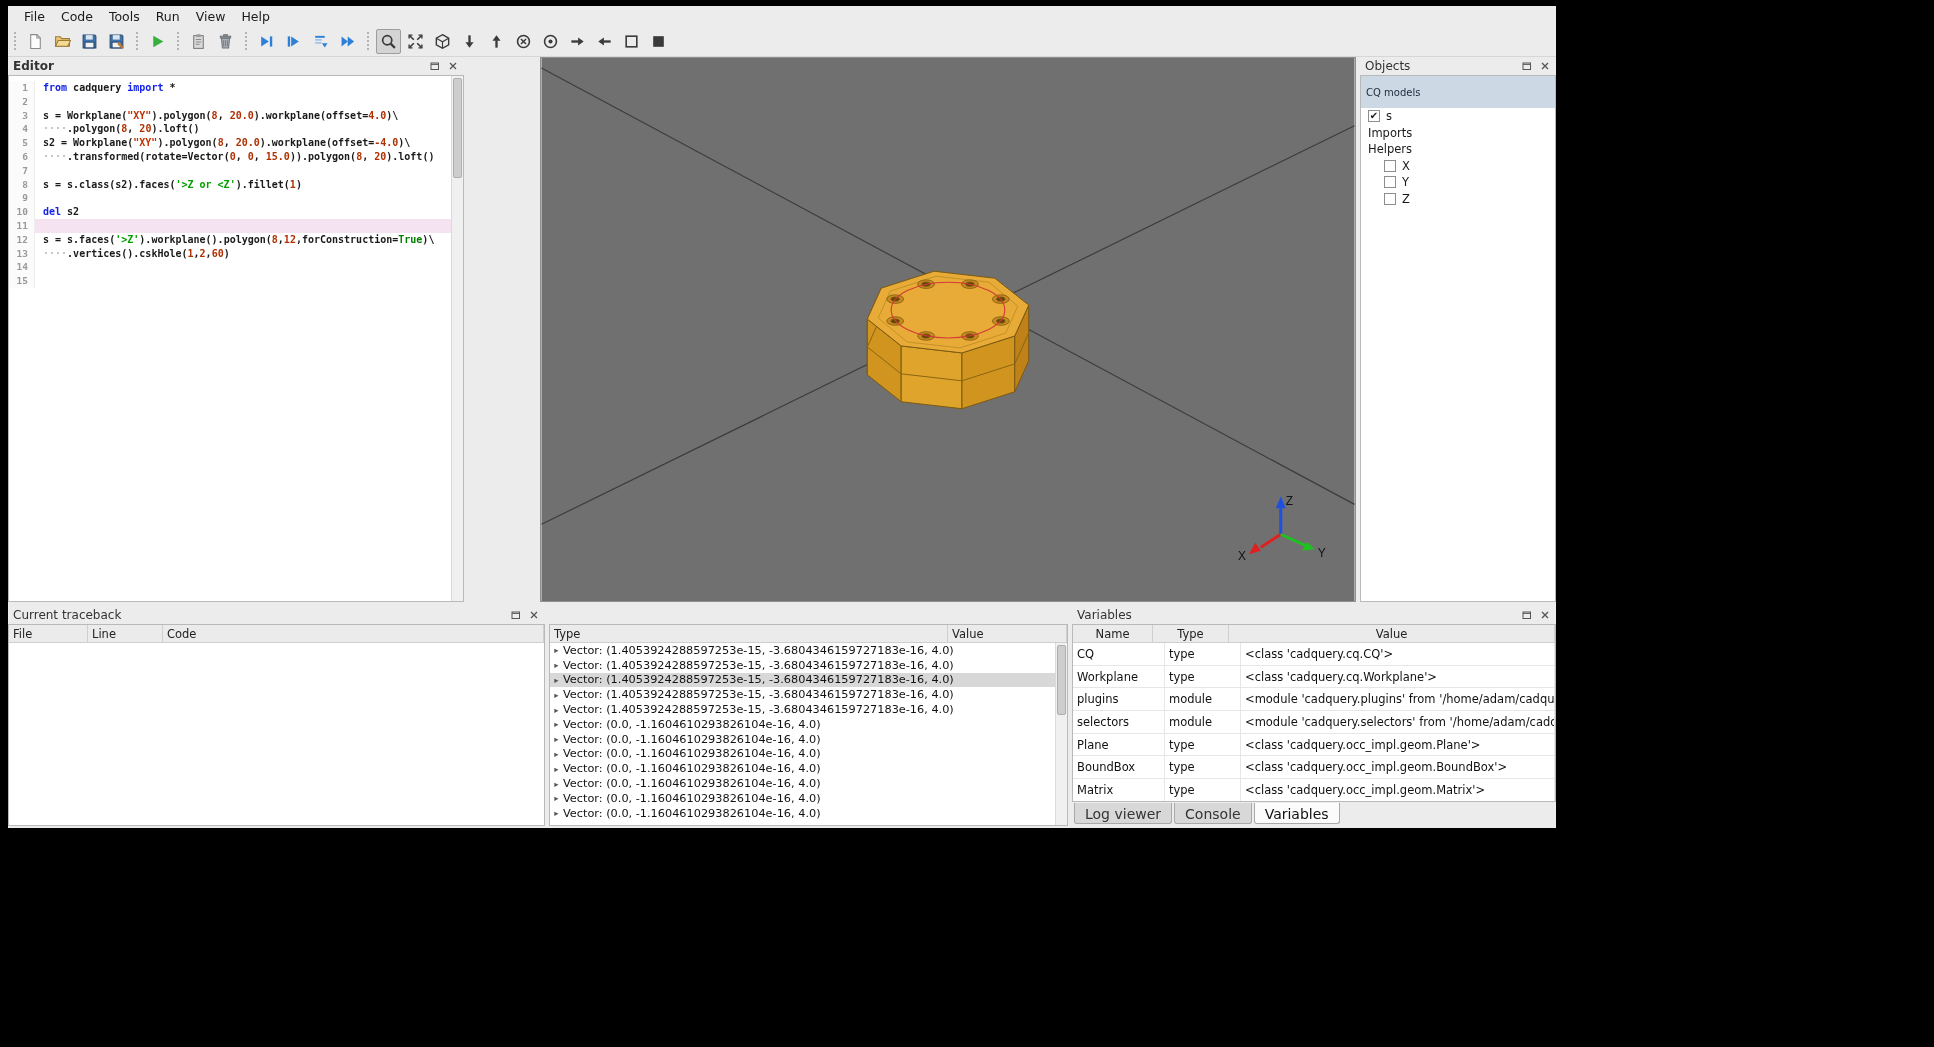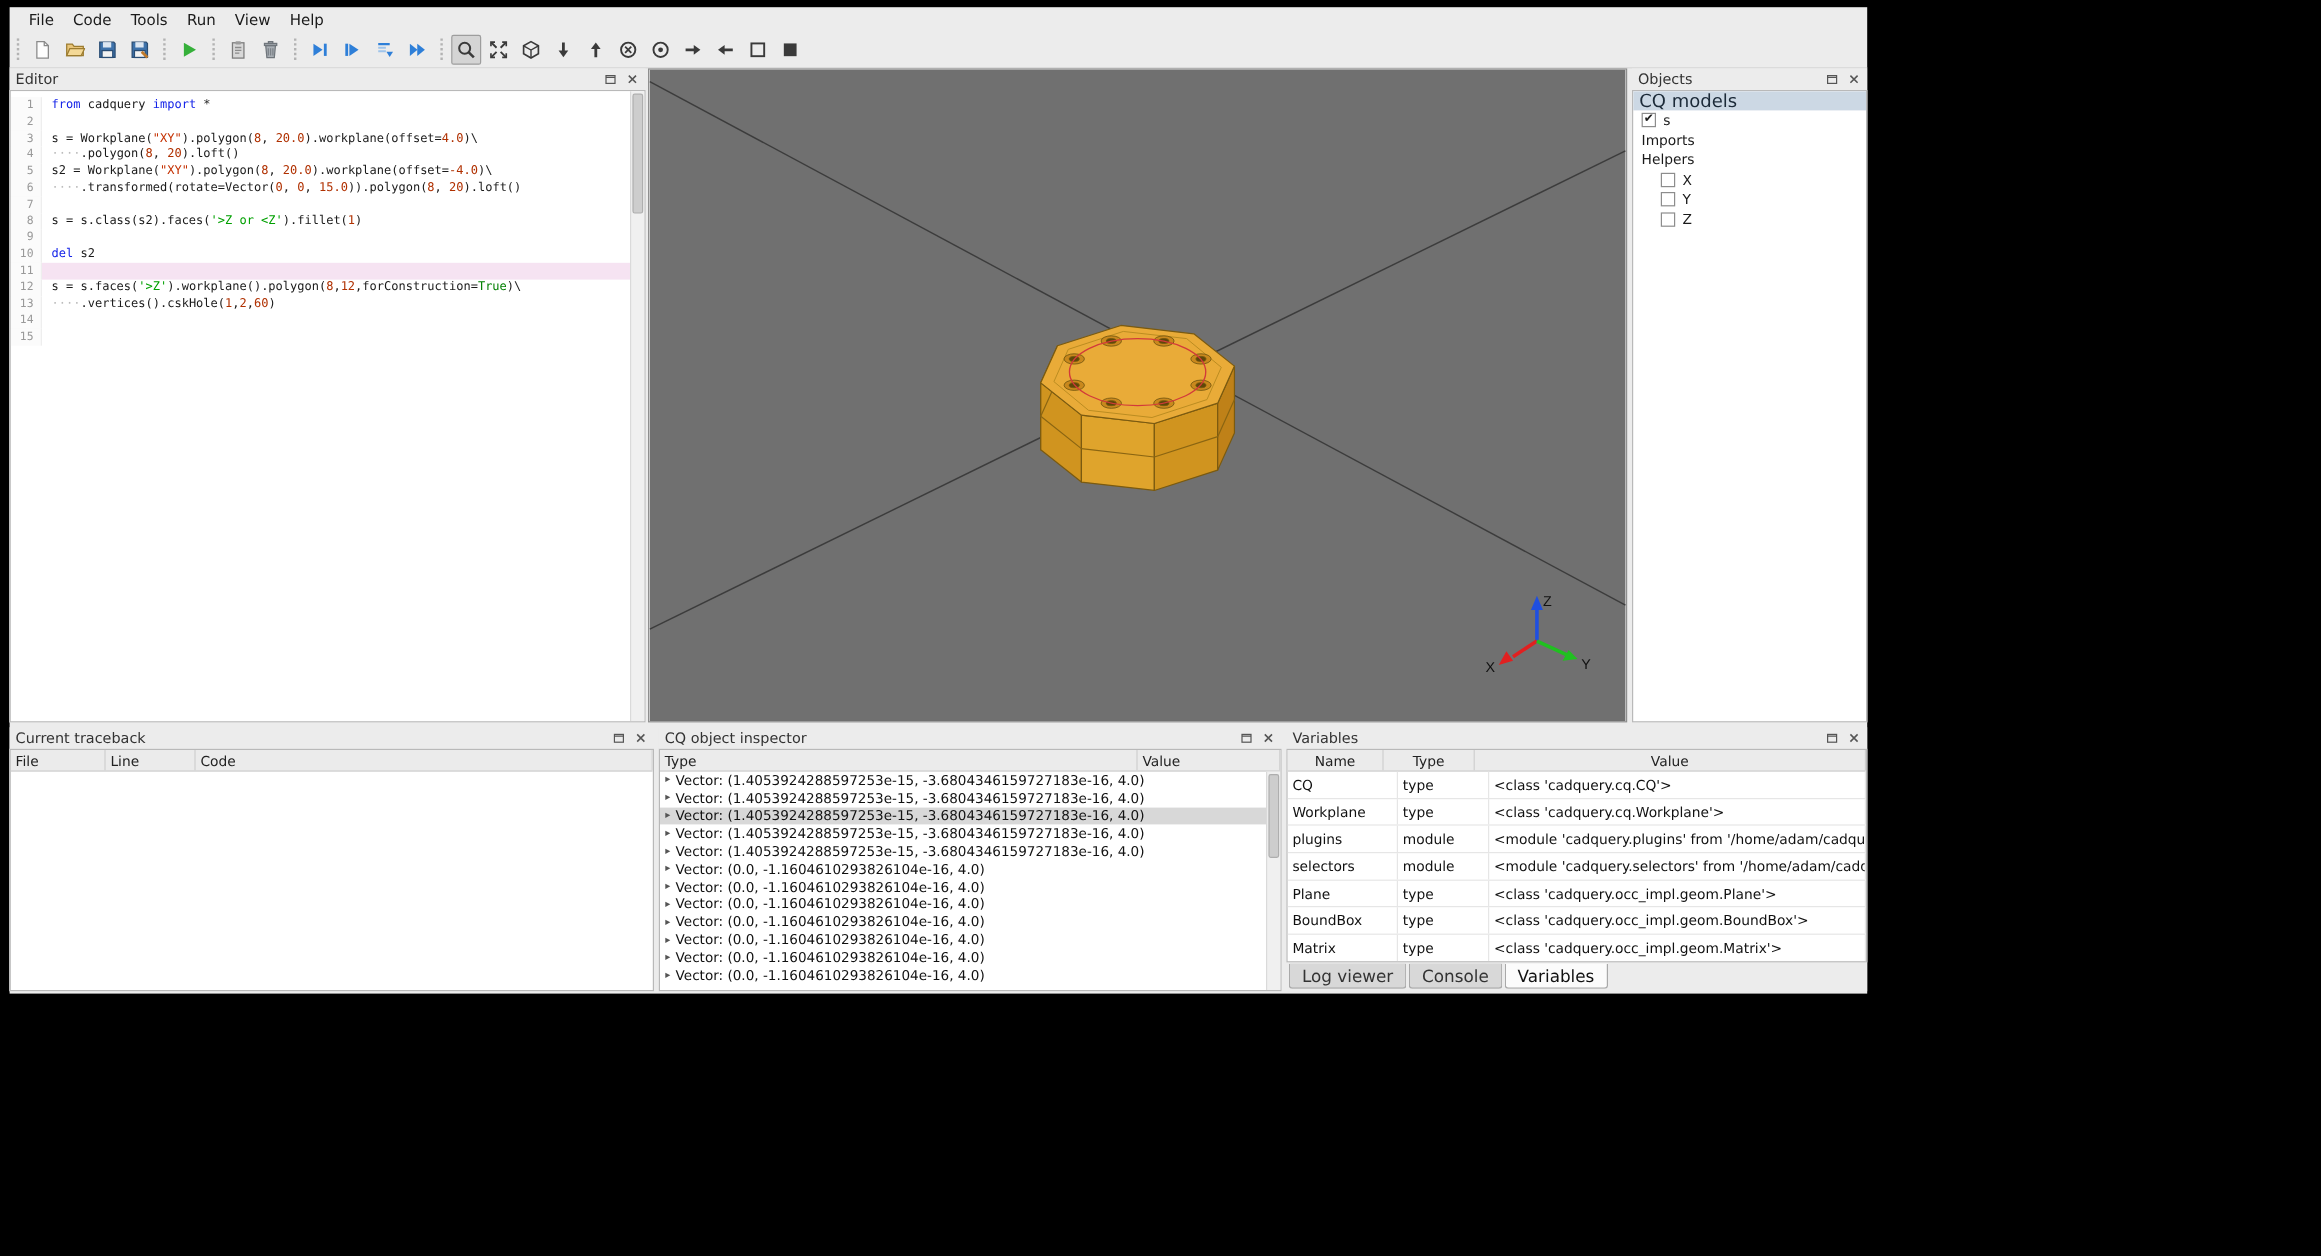--- a/index.html
+++ b/index.html
@@ -18,21 +18,21 @@
   .tb-btn.pressed { background:#d4d4d4; border:1px solid #9d9d9d; }
   .tb-ic { display:flex; }
 
   
   .dock { position:absolute; background:#ececec; }
   .dock-title { height:18px; display:flex; align-items:center; padding:0 5px; font-size:12px; color:#333; }
   .dock-btns { margin-left:auto; display:flex; gap:5px; align-items:center; }
   .dock-btn { width:13px; height:13px; display:flex; align-items:center; justify-content:center; }
   .dock-content { position:absolute; left:0; right:0; top:18px; bottom:0; background:#fff; border:1px solid #b9b9b9; overflow:hidden; }
 
-  #dock-editor { left:0; top:51px; width:530px; height:545px; }
+  #dock-editor { left:0; top:51px; width:456px; height:545px;font-weight:bold; }
   #viewport    { position:absolute; left:532px; top:51px; width:816px; height:545px; border:1px solid #8f8f8f; }
   #dock-objects{ left:1352px; top:51px; width:196px; height:545px; }
   #dock-trace  { left:0; top:600px; width:537px; height:220px; }
   #dock-insp   { left:541px; top:600px; width:519px; height:220px; }
   #dock-vars   { left:1064px; top:600px; width:484px; height:220px; }
 
   
   #code-lines { position:absolute; left:0; top:0; right:12px; bottom:0; padding-top:5px; background:#fff; }
   .code-line { display:flex; height:13.8px; font-family:"DejaVu Sans Mono","Liberation Mono",monospace; font-size:10px; line-height:13.8px; }
   .gutter { width:26px; text-align:right; padding-right:6px; color:#999; background:#fbfbfb; border-right:1px solid #eee; font-size:9.5px; }
@@ -43,21 +43,21 @@
   .tok-str2 { color:var(--string-double,#c43000); }
   .tok-num { color:var(--number,#b03000); }
   .tok-con { color:var(--constant,#007f00); }
   .tok-ws { color:#bcbcbc; }
   .tok-pl { color:#1a1a1a; }
 
   .vscroll { position:absolute; top:0; right:0; width:12px; bottom:0; background:#f0f0f0; border-left:1px solid #dadada; }
   .vthumb { position:absolute; left:1px; right:1px; background:#cdcdcd; border:1px solid #aeaeae; border-radius:2px; }
 
   
-  .tree-root { height:16px; background:#ccd8e4; display:flex; align-items:center; padding-left:5px; font-size:15px; color:#1c2a38; }
+  .tree-root { height:32px; background:#ccd8e4; display:flex; align-items:center; padding-left:5px; font-size:10px; color:#1c2a38; }
   .tree-row { display:flex; align-items:center; height:16.5px; padding-left:7px; font-size:11.5px; color:#1a1a1a; }
   .tree-row.indent { padding-left:23px; }
   .cb { width:12px; height:12px; border:1px solid #8d8d8d; background:#fff; margin-right:6px; font-size:10px; line-height:10px; text-align:center; color:#1c1c1c; flex:0 0 auto; }
 
   
   .hrow { display:flex; height:18px; border-bottom:1px solid #cfcfcf; background:#ebebeb; }
   .hrow span { border-right:1px solid #cfcfcf; padding:2px 4px; font-size:11.5px; color:#222; overflow:hidden; white-space:nowrap; }
   #trace-header span:nth-child(1){ width:79px; }
   #trace-header span:nth-child(2){ width:75px; }
   #trace-header span:nth-child(3){ flex:1; }
@@ -488,36 +488,20 @@
       <div class="dock-content">
         <div class="hrow" id="trace-header">
             <span>File</span>
             <span>Line</span>
             <span>Code</span>
           </div>
       </div>
     </div>
 
     <div class="dock" id="dock-insp">
-      <div class="dock-title">
-        <span>CQ object inspector</span>
-        <span class="dock-btns">
-            <span class="dock-btn">
-              <svg width="10" height="10" viewBox="0 0 10 10">
-                <rect x="1" y="2" width="7.5" height="6.5" fill="none" stroke="#555"></rect>
-                <path d="M1 3.4h7.5" stroke="#555"></path>
-              </svg>
-            </span>
-            <span class="dock-btn">
-              <svg width="10" height="10" viewBox="0 0 10 10">
-                <path d="M2 2l6 6M8 2L2 8" stroke="#555" stroke-width="1.3"></path>
-              </svg>
-            </span>
-          </span>
-      </div>
       <div class="dock-content">
         <div class="hrow" id="insp-header">
             <span>Type</span>
             <span>Value</span>
           </div>
         <div id="insp-rows">
             <div class="insp-row">
               <span class="expander">▸</span>
               <span>Vector: (1.4053924288597253e-15, -3.6804346159727183e-16, 4.0)</span>
             </div>

